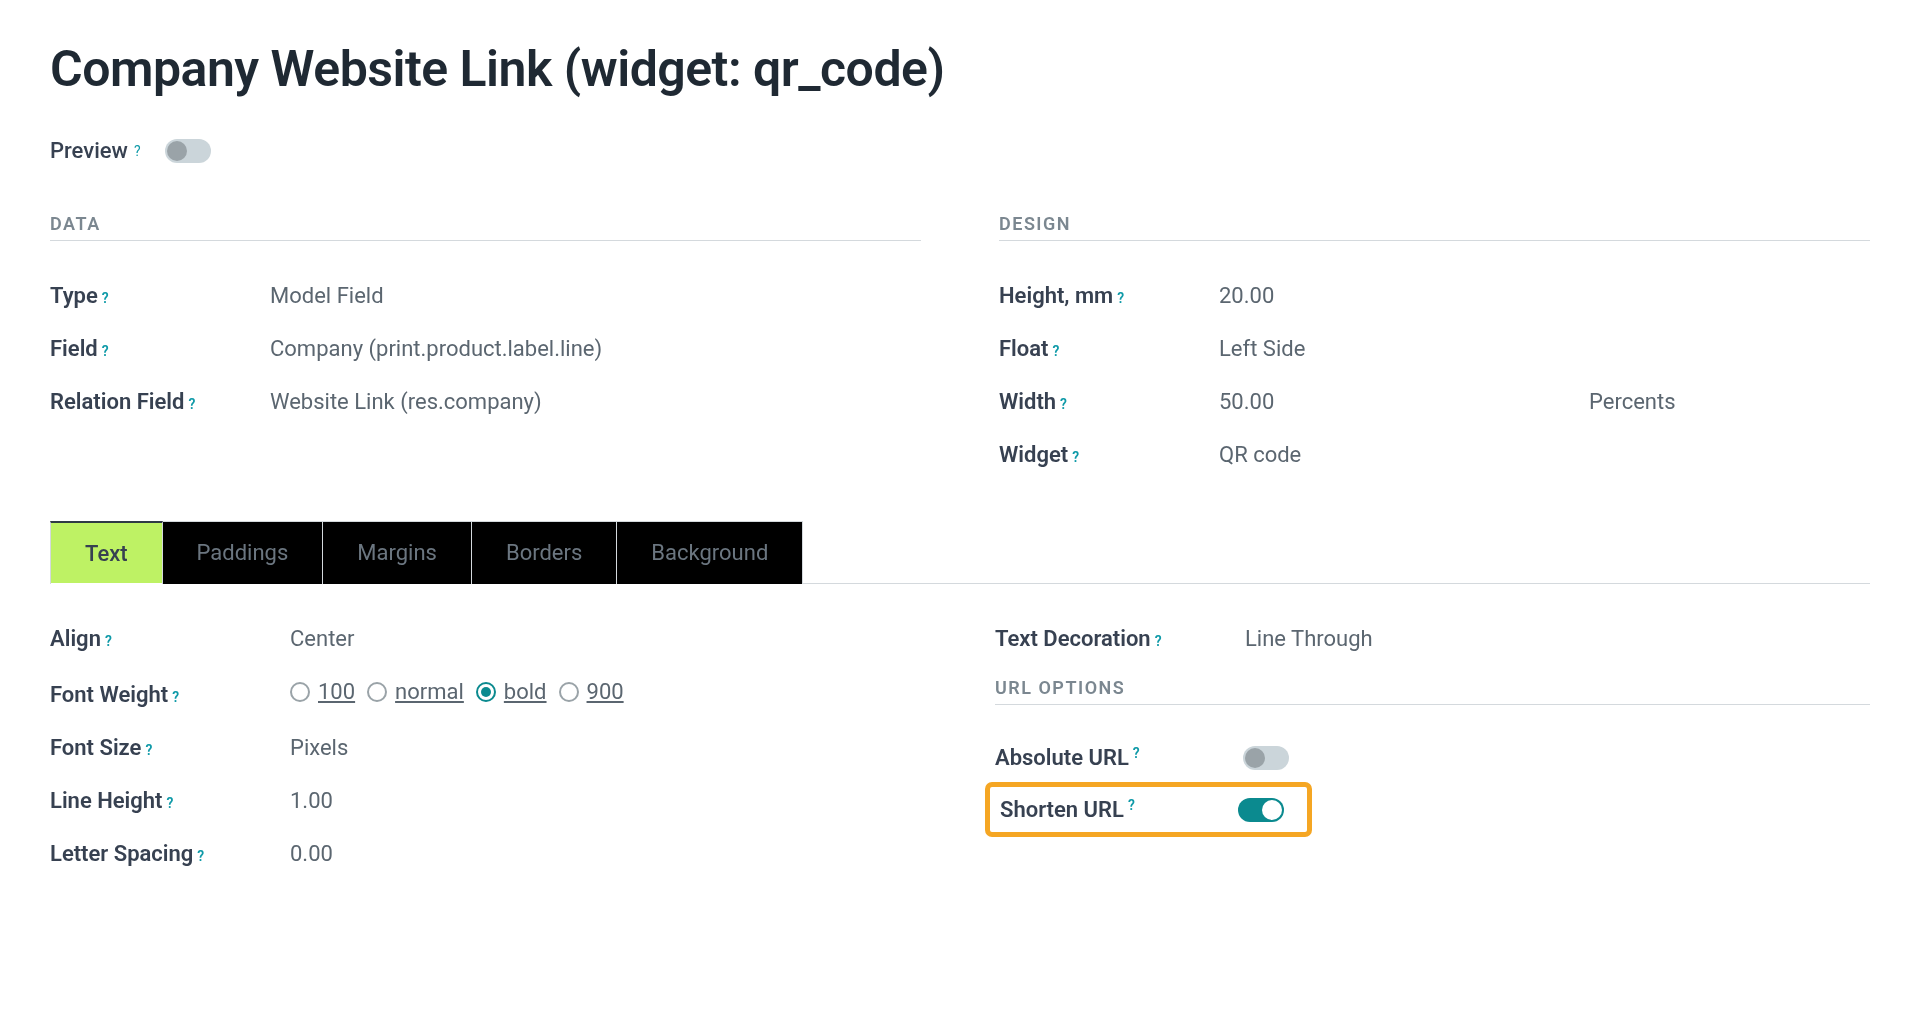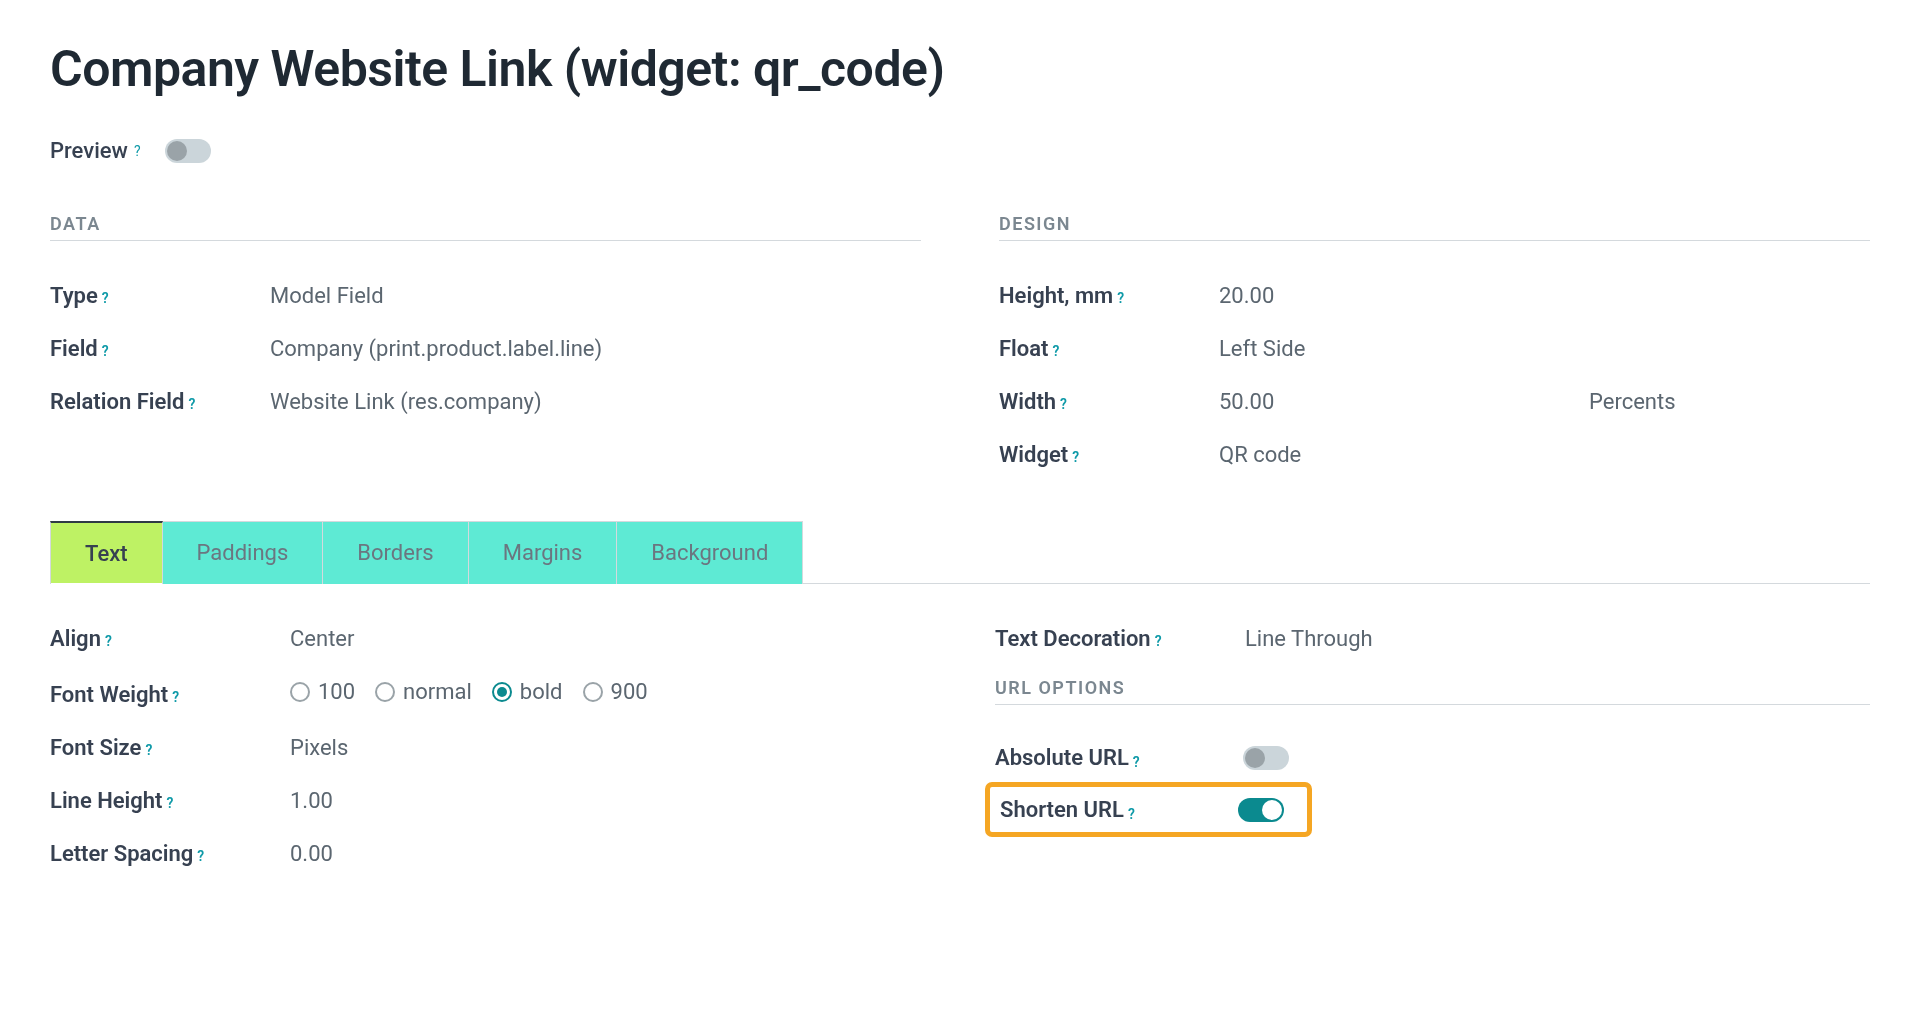--- a/index.html
+++ b/index.html
@@ -121,21 +121,21 @@
     background: #d4d9dd;
     z-index: -1;
   }
   .tab {
     padding: 18px 34px;
     font-size: 22px;
     color: #6b7680;
     border: 1px solid #d4d9dd;
     border-bottom: none;
     margin-bottom: -1px;
-    background: #5eead4;
+    background: #000000;
     cursor: pointer;
   }
   .tab + .tab { border-left: none; }
   .tab.active {
     color: #374151;
     font-weight: 500;
     border-top: 2px solid #2f3a44;
     background: #bef264;
     position: relative;
   }
@@ -149,23 +149,24 @@
   .tabbody {
     display: flex;
     gap: 70px;
     padding-top: 28px;
   }
   .tabbody .col { flex: 1; }
 
   
   .radio-group {
     display: flex;
-    gap: 20px;
+    gap: 12px;
     align-items: flex-start;
     flex-wrap: wrap;
+    text-decoration: underline;
   }
   .radio {
     display: inline-flex;
     align-items: center;
     gap: 8px;
     cursor: pointer;
     color: #5b6670;
     font-size: 22px;
   }
   .radio .circle {
@@ -193,21 +194,21 @@
   .url-row {
     display: flex;
     align-items: center;
     padding: 12px 0;
     font-size: 22px;
   }
   .url-row .label {
     width: 230px;
     font-weight: 600;
     color: #374151;
-    display: flex; align-items: flex-end; gap: 4px;
+    display: flex; align-items: flex-start; gap: 4px;
   }
 
   .highlight-box {
     border: 5px solid #f5a623;
     border-radius: 7px;
     padding: 4px 23px 4px 0;
     display: inline-flex;
     align-items: center;
     margin-left: -10px;
   }
@@ -291,22 +292,22 @@
           <span class="help">?</span>
         </div>
         <div class="value">QR code</div>
       </div>
     </div>
   </div>
 
   <div class="tabstrip">
     <div class="tab active">Text</div>
     <div class="tab">Paddings</div>
+    <div class="tab">Margins</div>
     <div class="tab">Borders</div>
-    <div class="tab">Margins</div>
     <div class="tab">Background</div>
   </div>
 
   <div class="tabbody">
 
     <div class="col">
 
       <div class="field-row">
         <div class="label" style="width:230px">
           <span>Align</span>

